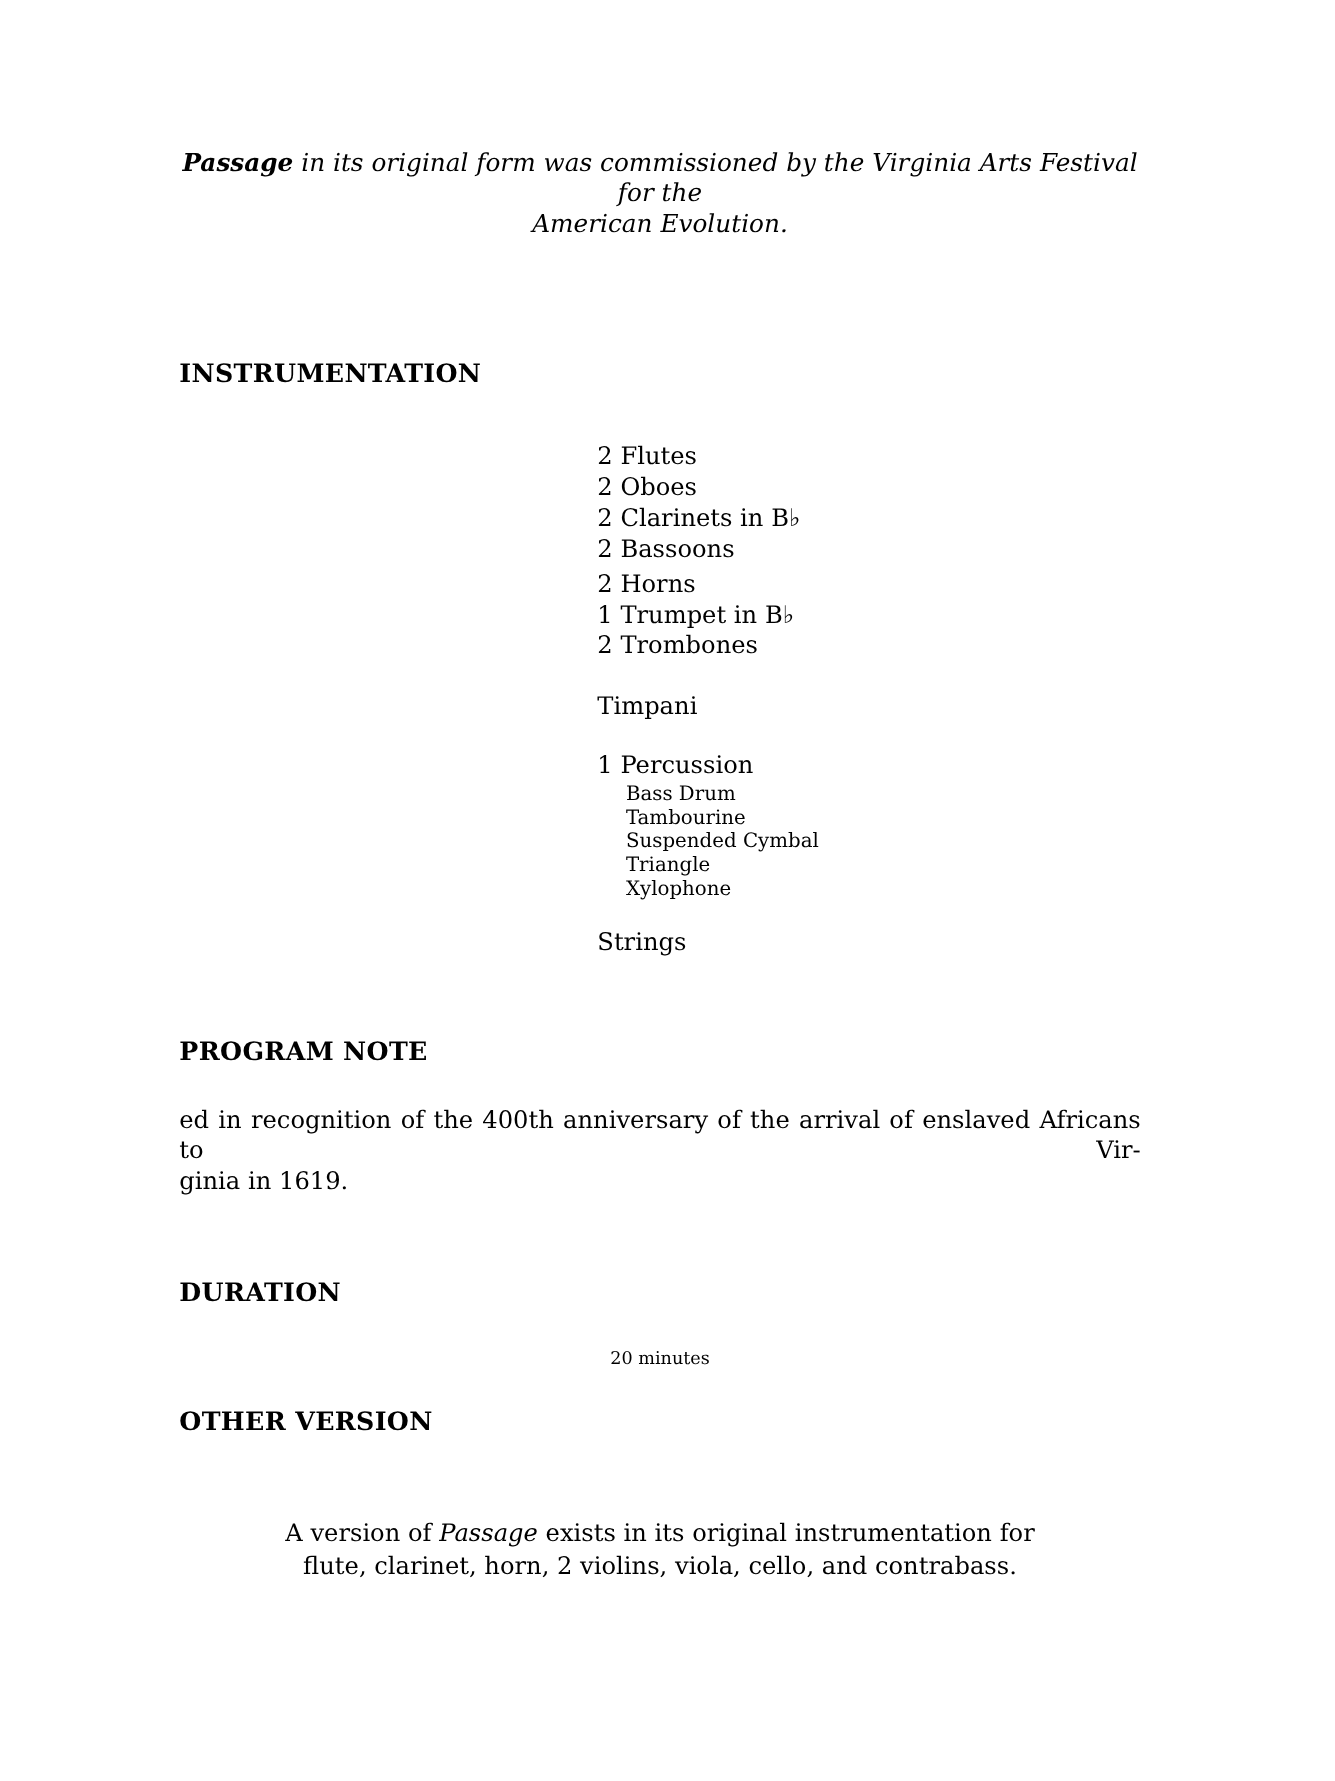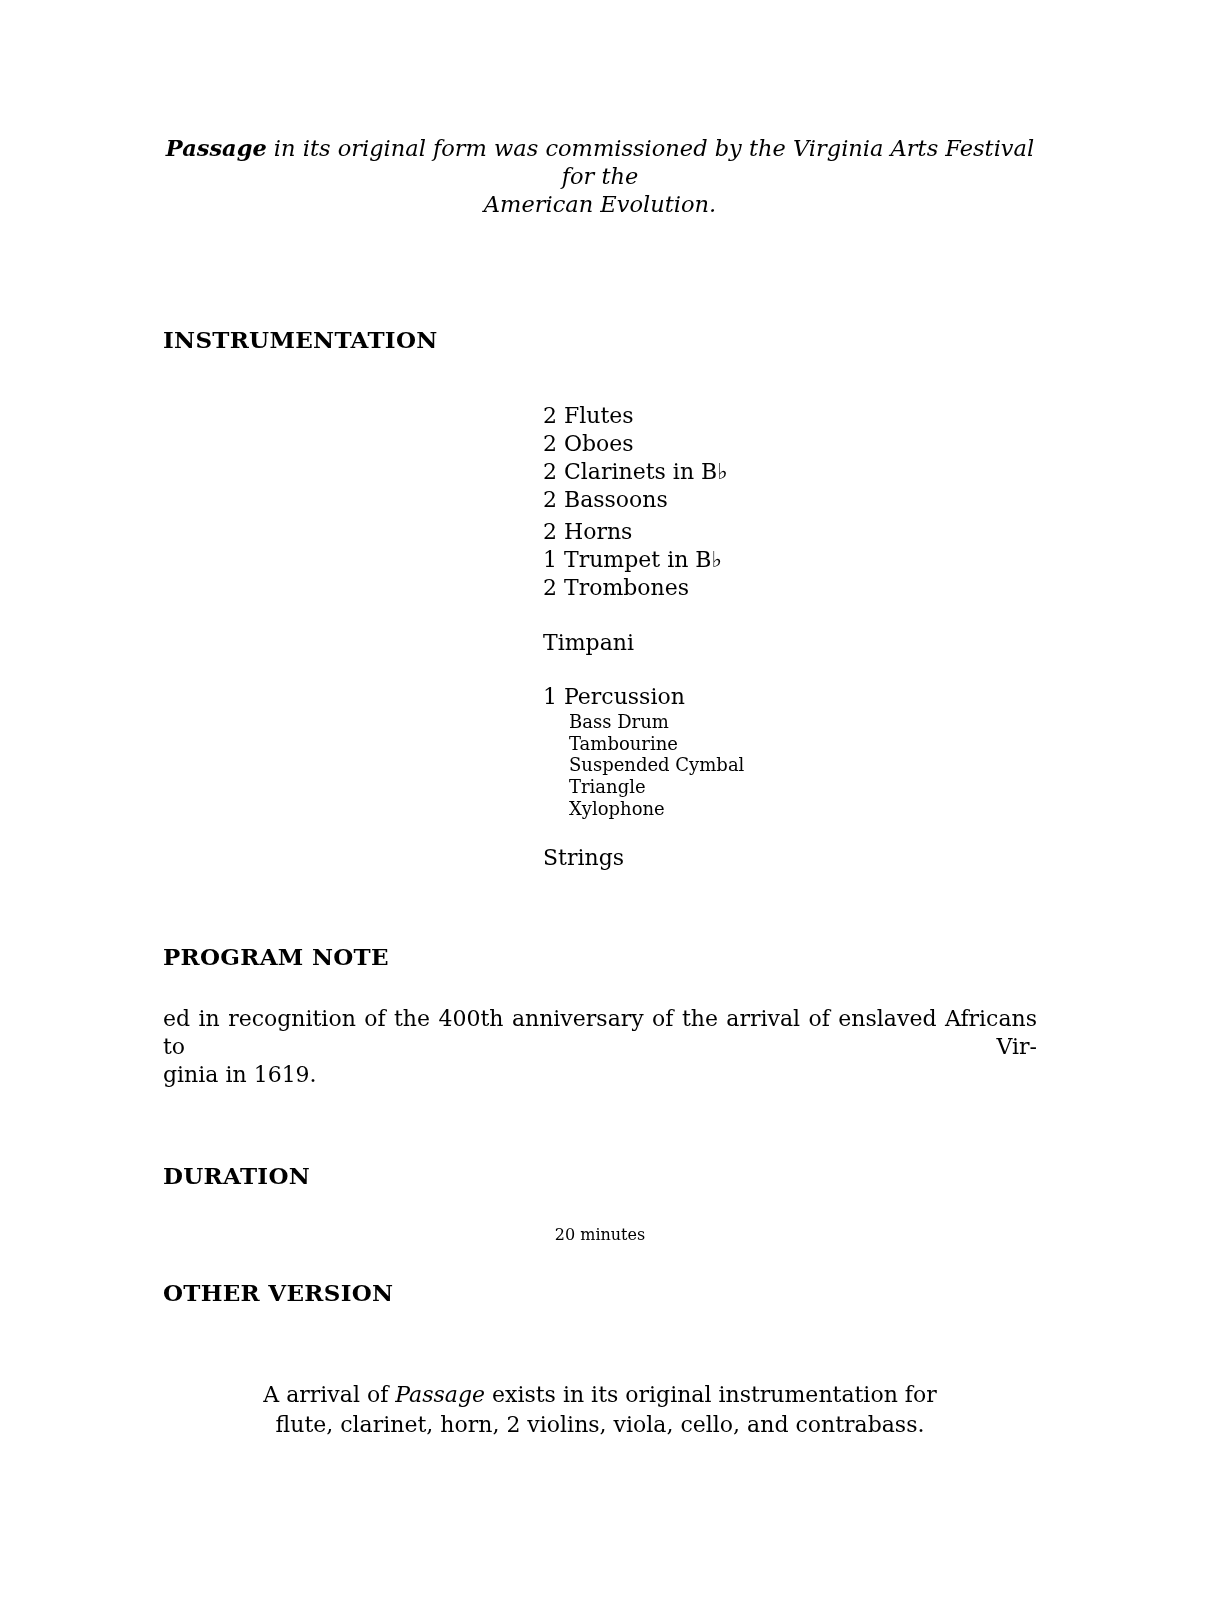--- a/index.html
+++ b/index.html
@@ -120,17 +120,17 @@
     <div class="pline">ginia in 1619.</div>
   </div>
 
   <div class="heading" style="top:1163px">DURATION</div>
 
   <div class="center-block" style="top:1221px">20 minutes</div>
 
   <div class="heading" style="top:1280px">OTHER VERSION</div>
 
   <div class="center-block closing" style="top:1380px">
-    <div><span>A arrival of </span><span class="it">Passage</span><span> exists in its original instrumentation for</span></div>
+    <div><span>A version of </span><span class="it">Passage</span><span> exists in its original instrumentation for</span></div>
     <div>flute, clarinet, horn, 2 violins, viola, cello, and contrabass.</div>
   </div>
 
 </div>
 
 </body></html>

